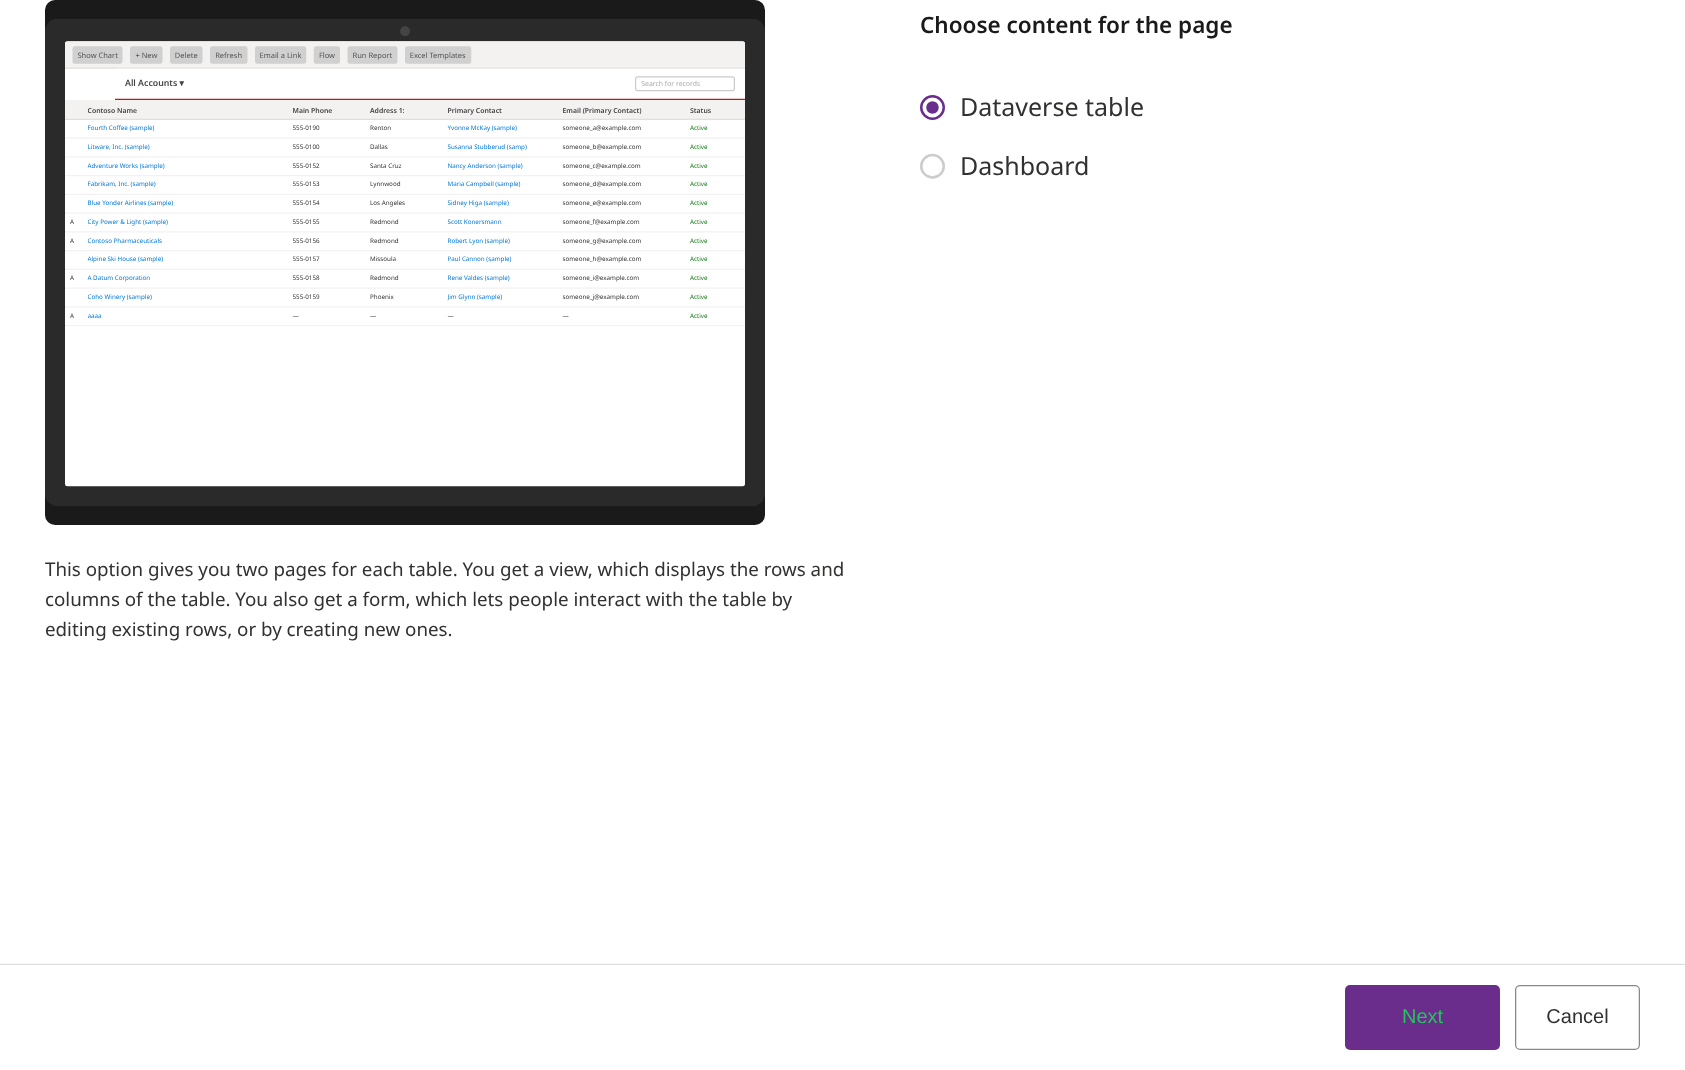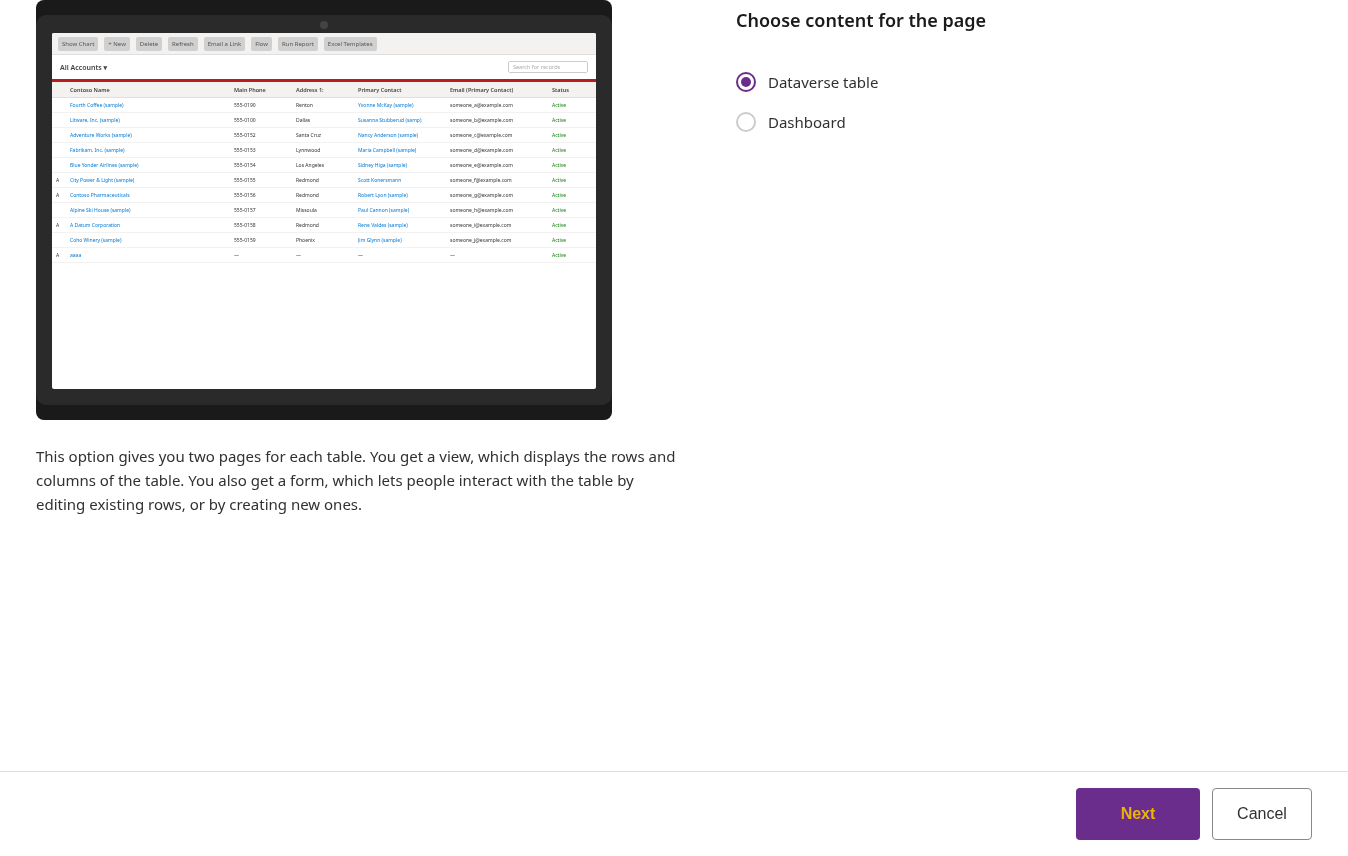--- a/index.html
+++ b/index.html
@@ -123,25 +123,26 @@
       font-size: 6px;
       color: #555;
       padding: 0 4px;
       display: flex;
       align-items: center;
     }
 
     .screen-subheader {
       height: 20px;
       background: #fff;
-      border-bottom: 3px solid #b91c1c;
+      border-bottom: 1px solid #b91c1c;
       display: flex;
       align-items: center;
       padding: 12px 8px;
       gap: 4px;
+      margin-left: 40px;
     }
 
     .all-accounts {
       font-size: 7px;
       font-weight: 600;
       color: #444;
     }
 
     .search-box {
       margin-left: auto;
@@ -252,43 +253,43 @@
     }
 
     .radio-dot {
       width: 10px;
       height: 10px;
       border-radius: 50%;
       background: #6b2d8b;
     }
 
     .radio-label {
-      font-size: 15px;
+      font-size: 20px;
       color: #323130;
     }
 
     .dialog-footer {
       display: flex;
       justify-content: flex-end;
       align-items: center;
       padding: 16px 36px;
       border-top: 1px solid #e1dfdd;
       gap: 12px;
       margin-top: auto;
     }
 
     .btn-next {
       background: #6b2d8b;
-      color: #eab308;
+      color: #22c55e;
       border: none;
       border-radius: 4px;
       padding: 0 32px;
       height: 52px;
       font-size: 16px;
-      font-weight: 700;
+      font-weight: 400;
       cursor: pointer;
       min-width: 124px;
     }
 
     .btn-cancel {
       background: #fff;
       color: #323130;
       border: 1px solid #8a8886;
       border-radius: 4px;
       padding: 0 24px;

